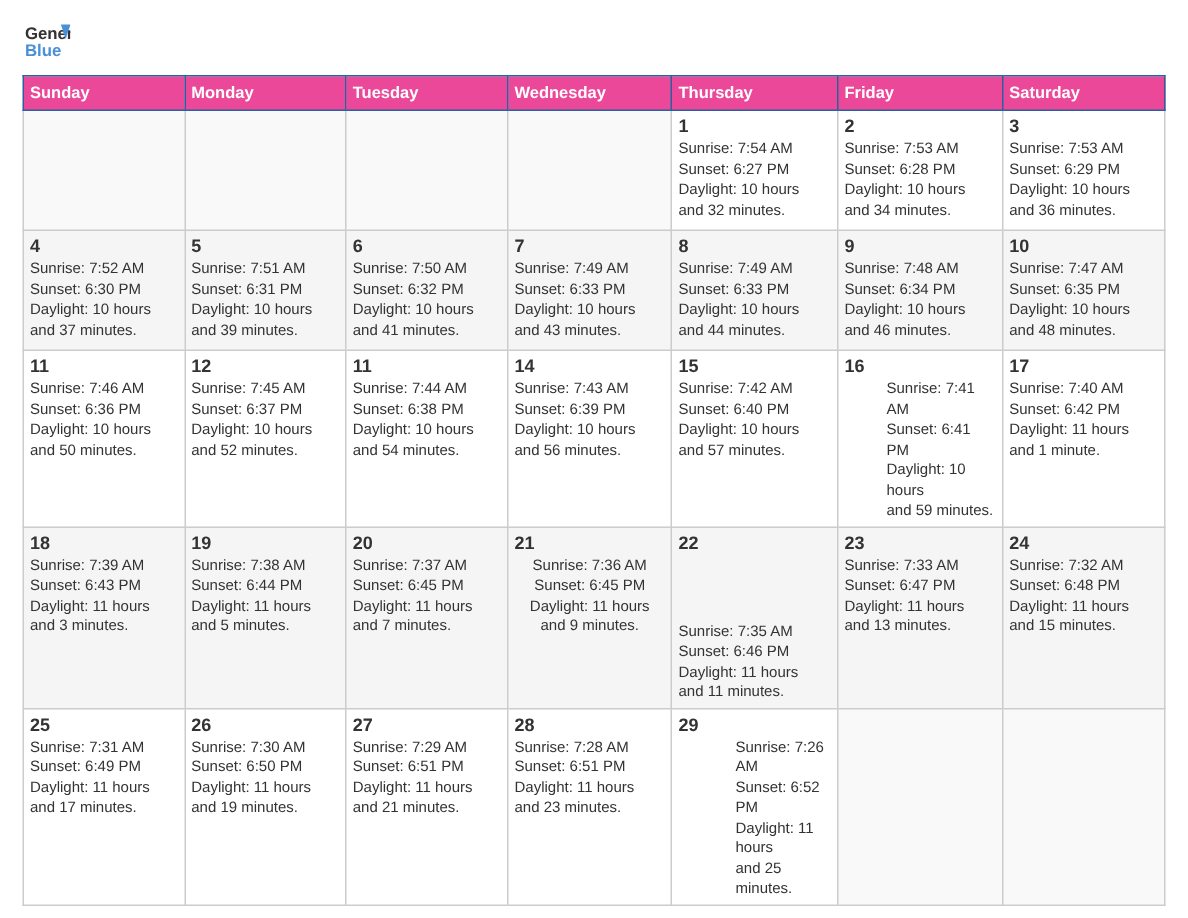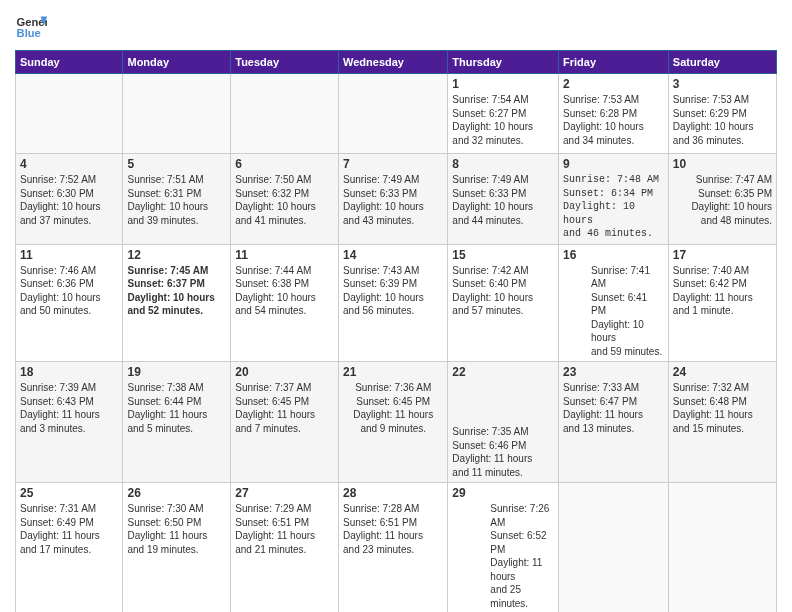--- a/index.html
+++ b/index.html
@@ -40,21 +40,21 @@
     .subtitle {
       font-size: 14px;
       color: #555;
     }
     table {
       width: 100%;
       border-collapse: collapse;
       font-size: 10px;
     }
     thead th {
-      background-color: #4c1d95;
+      background-color: #ec4899;
       color: #fff;
       padding: 5px 4px;
       text-align: left;
       font-size: 11px;
       font-weight: bold;
       border: 1px solid #2a60a0;
     }
     tbody td {
       border: 1px solid #ccc;
       vertical-align: top;
@@ -175,44 +175,44 @@
           </td>
           <td>
             <span class="day-number">8</span>
             <div class="day-info" style="white-space: pre-line;">Sunrise: 7:49 AM
 Sunset: 6:33 PM
 Daylight: 10 hours
 and 44 minutes.</div>
           </td>
           <td>
             <span class="day-number">9</span>
-            <div class="day-info" style="white-space: pre-line; font-family: Liberation Mono, monospace;">Sunrise: 7:48 AM
+            <div class="day-info" style="white-space: pre-line;">Sunrise: 7:48 AM
 Sunset: 6:34 PM
 Daylight: 10 hours
 and 46 minutes.</div>
           </td>
           <td>
             <span class="day-number">10</span>
-            <div class="day-info" style="white-space: pre-line; text-align: right;">Sunrise: 7:47 AM
+            <div class="day-info" style="white-space: pre-line;">Sunrise: 7:47 AM
 Sunset: 6:35 PM
 Daylight: 10 hours
 and 48 minutes.</div>
           </td>
         </tr>
         <tr>
           <td>
             <span class="day-number">11</span>
             <div class="day-info" style="white-space: pre-line;">Sunrise: 7:46 AM
 Sunset: 6:36 PM
 Daylight: 10 hours
 and 50 minutes.</div>
           </td>
           <td>
             <span class="day-number">12</span>
-            <div class="day-info" style="white-space: pre-line; font-weight: bold;">Sunrise: 7:45 AM
+            <div class="day-info" style="white-space: pre-line;">Sunrise: 7:45 AM
 Sunset: 6:37 PM
 Daylight: 10 hours
 and 52 minutes.</div>
           </td>
           <td>
             <span class="day-number">11</span>
             <div class="day-info" style="white-space: pre-line;">Sunrise: 7:44 AM
 Sunset: 6:38 PM
 Daylight: 10 hours
 and 54 minutes.</div>

